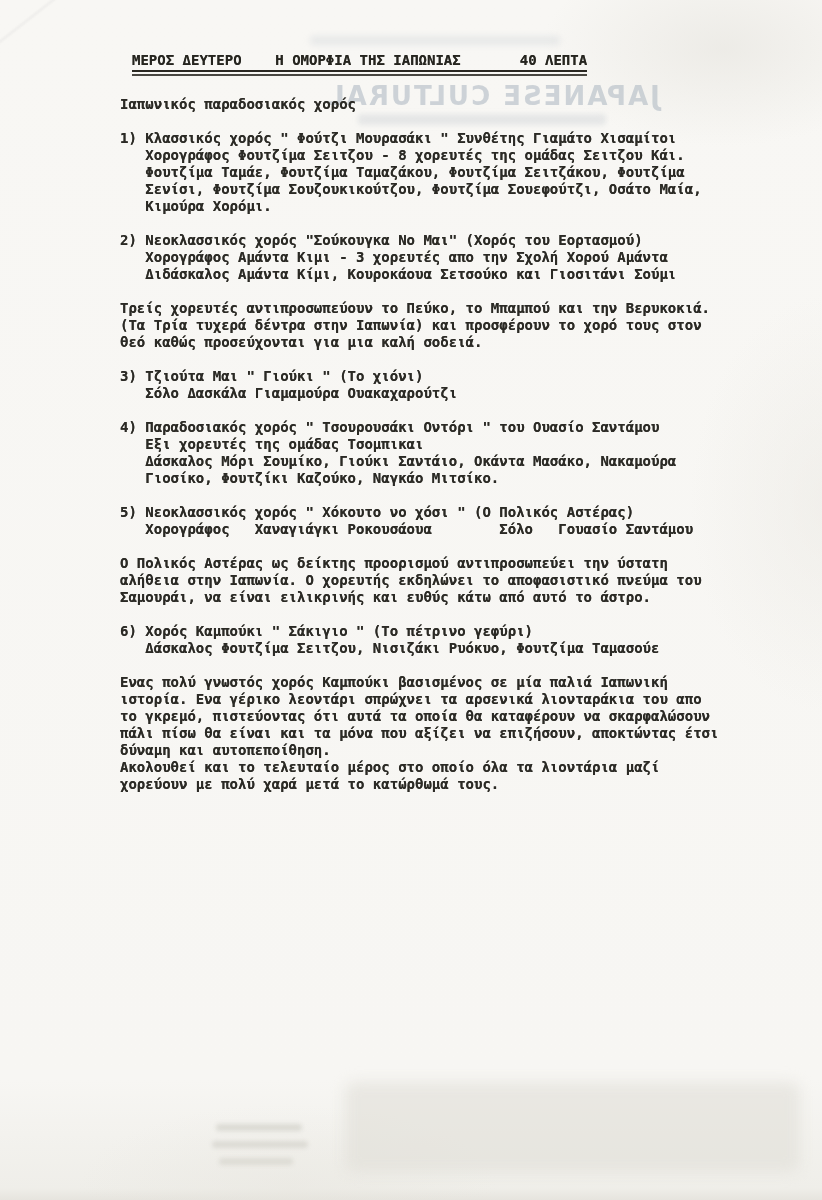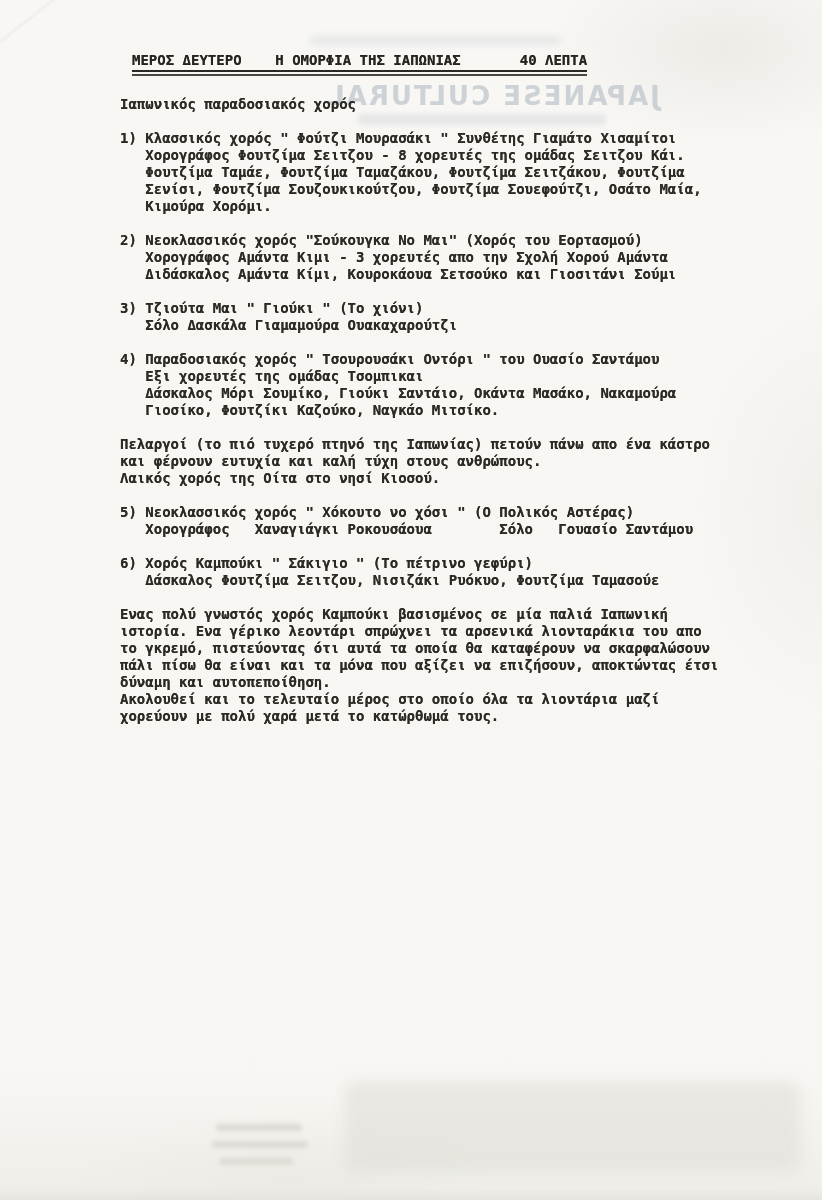--- a/index.html
+++ b/index.html
@@ -106,31 +106,34 @@
     <pre class="subtitle">Ιαπωνικός παραδοσιακός χορός</pre>
 
   <pre class="para">1) Κλασσικός χορός " Φούτζι Μουρασάκι " Συνθέτης Γιαμάτο Χισαμίτοι
    Χορογράφος Φουτζίμα Σειτζου - 8 χορευτές της ομάδας Σειτζου Κάι.
    Φουτζίμα Ταμάε, Φουτζίμα Ταμαζάκου, Φουτζίμα Σειτζάκου, Φουτζίμα
    Σενίσι, Φουτζίμα Σουζουκικούτζου, Φουτζίμα Σουεφούτζι, Οσάτο Μαία,
    Κιμούρα Χορόμι.</pre>
       <pre class="para">2) Νεοκλασσικός χορός "Σούκουγκα Νο Μαι" (Χορός του Εορτασμού)
    Χορογράφος Αμάντα Κιμι - 3 χορευτές απο την Σχολή Χορού Αμάντα
    Διδάσκαλος Αμάντα Κίμι, Κουροκάουα Σετσούκο και Γιοσιτάνι Σούμι</pre>
+      <pre class="para">Τρείς χορευτές αντιπροσωπεύουν το Πεύκο, το Μπαμπού και την Βερυκοκιά.
+(Τα Τρία τυχερά δέντρα στην Ιαπωνία) και προσφέρουν το χορό τους στον
+θεό καθώς προσεύχονται για μια καλή σοδειά.</pre>
       <pre class="para">3) Τζιούτα Μαι " Γιούκι " (Το χιόνι)
    Σόλο Δασκάλα Γιαμαμούρα Ουακαχαρούτζι</pre>
       <pre class="para">4) Παραδοσιακός χορός " Τσουρουσάκι Οντόρι " του Ουασίο Σαντάμου
    Εξι χορευτές της ομάδας Τσομπικαι
    Δάσκαλος Μόρι Σουμίκο, Γιούκι Σαντάιο, Οκάντα Μασάκο, Νακαμούρα
    Γιοσίκο, Φουτζίκι Καζούκο, Ναγκάο Μιτσίκο.</pre>
-      <pre class="para">Πελαργοί (το πιό τυχερό πτηνό της Ιαπωνίας) πετούν πάνω απο ένα κάστρο
-και φέρνουν ευτυχία και καλή τύχη στους ανθρώπους.
-Λαικός χορός της Οίτα στο νησί Κιοσού.</pre>
       <pre class="para">5) Νεοκλασσικός χορός " Χόκουτο νο χόσι " (Ο Πολικός Αστέρας)
    Χορογράφος   Χαναγιάγκι Ροκουσάουα        Σόλο   Γουασίο Σαντάμου</pre>
+      <pre class="para">Ο Πολικός Αστέρας ως δείκτης προορισμού αντιπροσωπεύει την ύστατη
+αλήθεια στην Ιαπωνία. Ο χορευτής εκδηλώνει το αποφασιστικό πνεύμα του
+Σαμουράι, να είναι ειλικρινής και ευθύς κάτω από αυτό το άστρο.</pre>
       <pre class="para">6) Χορός Καμπούκι " Σάκιγιο " (Το πέτρινο γεφύρι)
    Δάσκαλος Φουτζίμα Σειτζου, Νισιζάκι Ρυόκυο, Φουτζίμα Ταμασούε</pre>
       <pre class="para">Ενας πολύ γνωστός χορός Καμπούκι βασισμένος σε μία παλιά Ιαπωνική
 ιστορία. Ενα γέρικο λεοντάρι σπρώχνει τα αρσενικά λιονταράκια του απο
 το γκρεμό, πιστεύοντας ότι αυτά τα οποία θα καταφέρουν να σκαρφαλώσουν
 πάλι πίσω θα είναι και τα μόνα που αξίζει να επιζήσουν, αποκτώντας έτσι
 δύναμη και αυτοπεποίθηση.
 Ακολουθεί και το τελευταίο μέρος στο οποίο όλα τα λιοντάρια μαζί
 χορεύουν με πολύ χαρά μετά το κατώρθωμά τους.</pre>
     </div>

